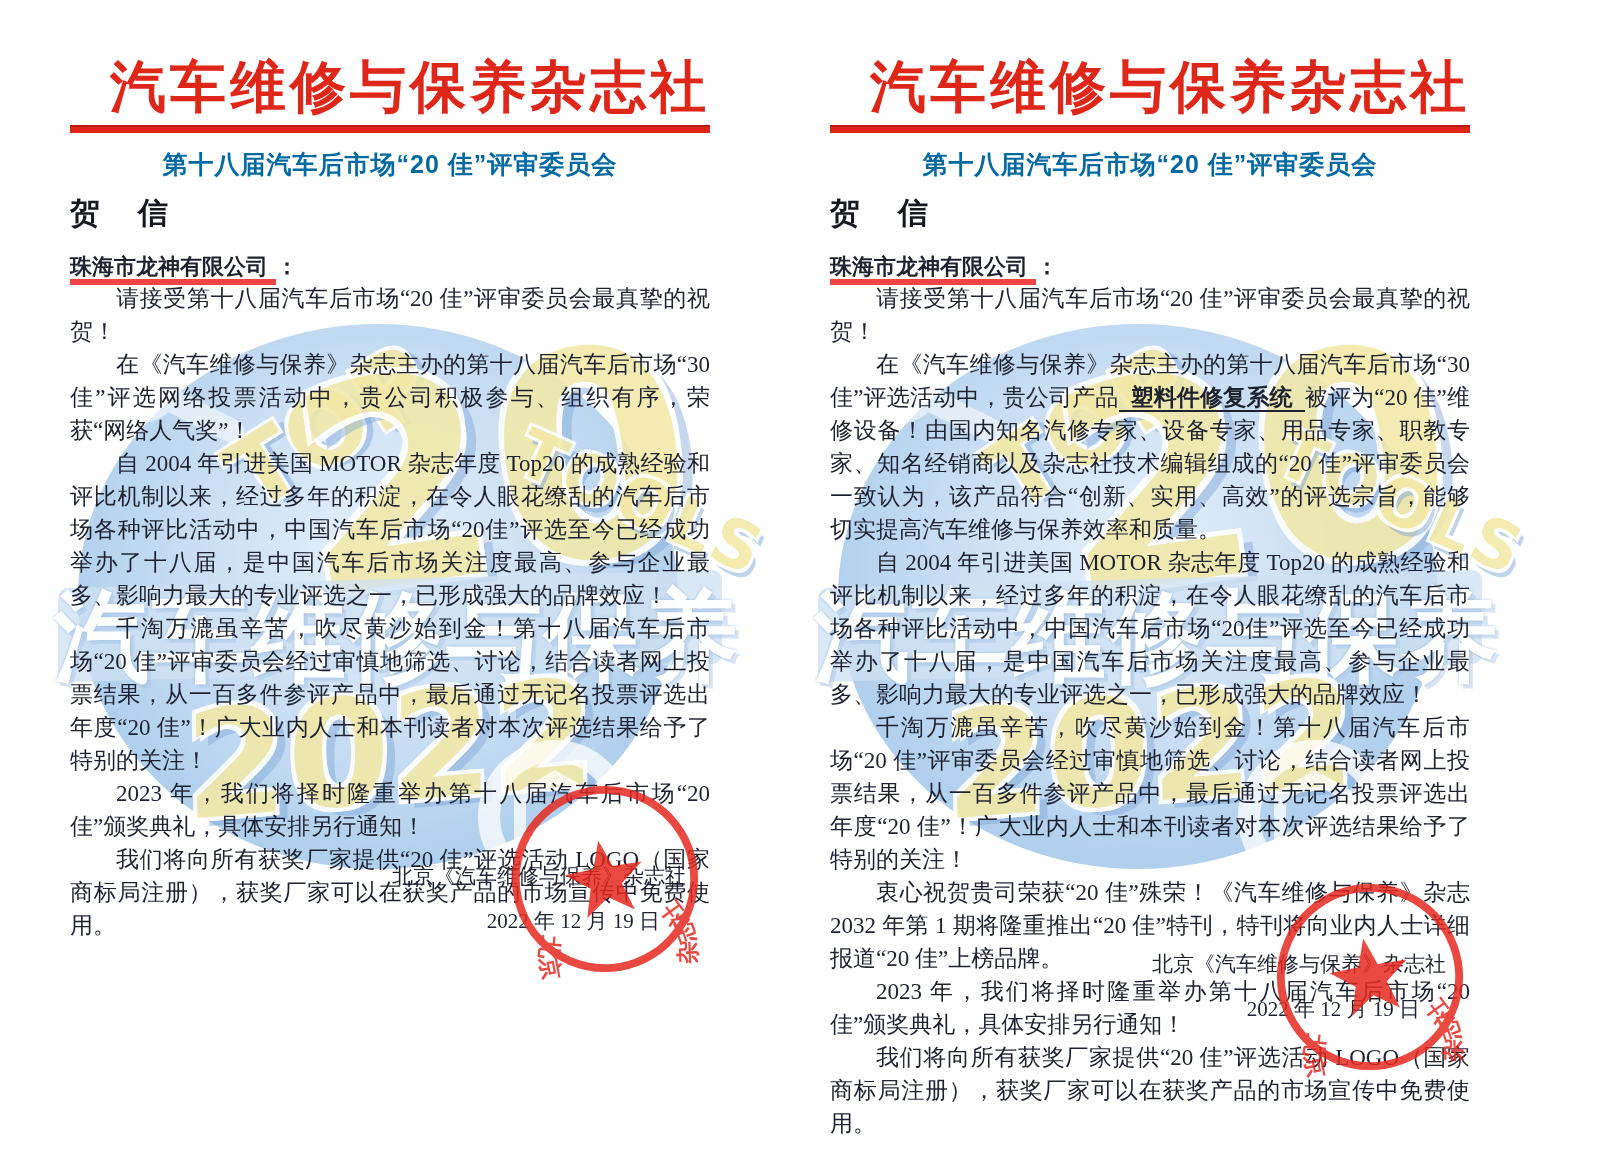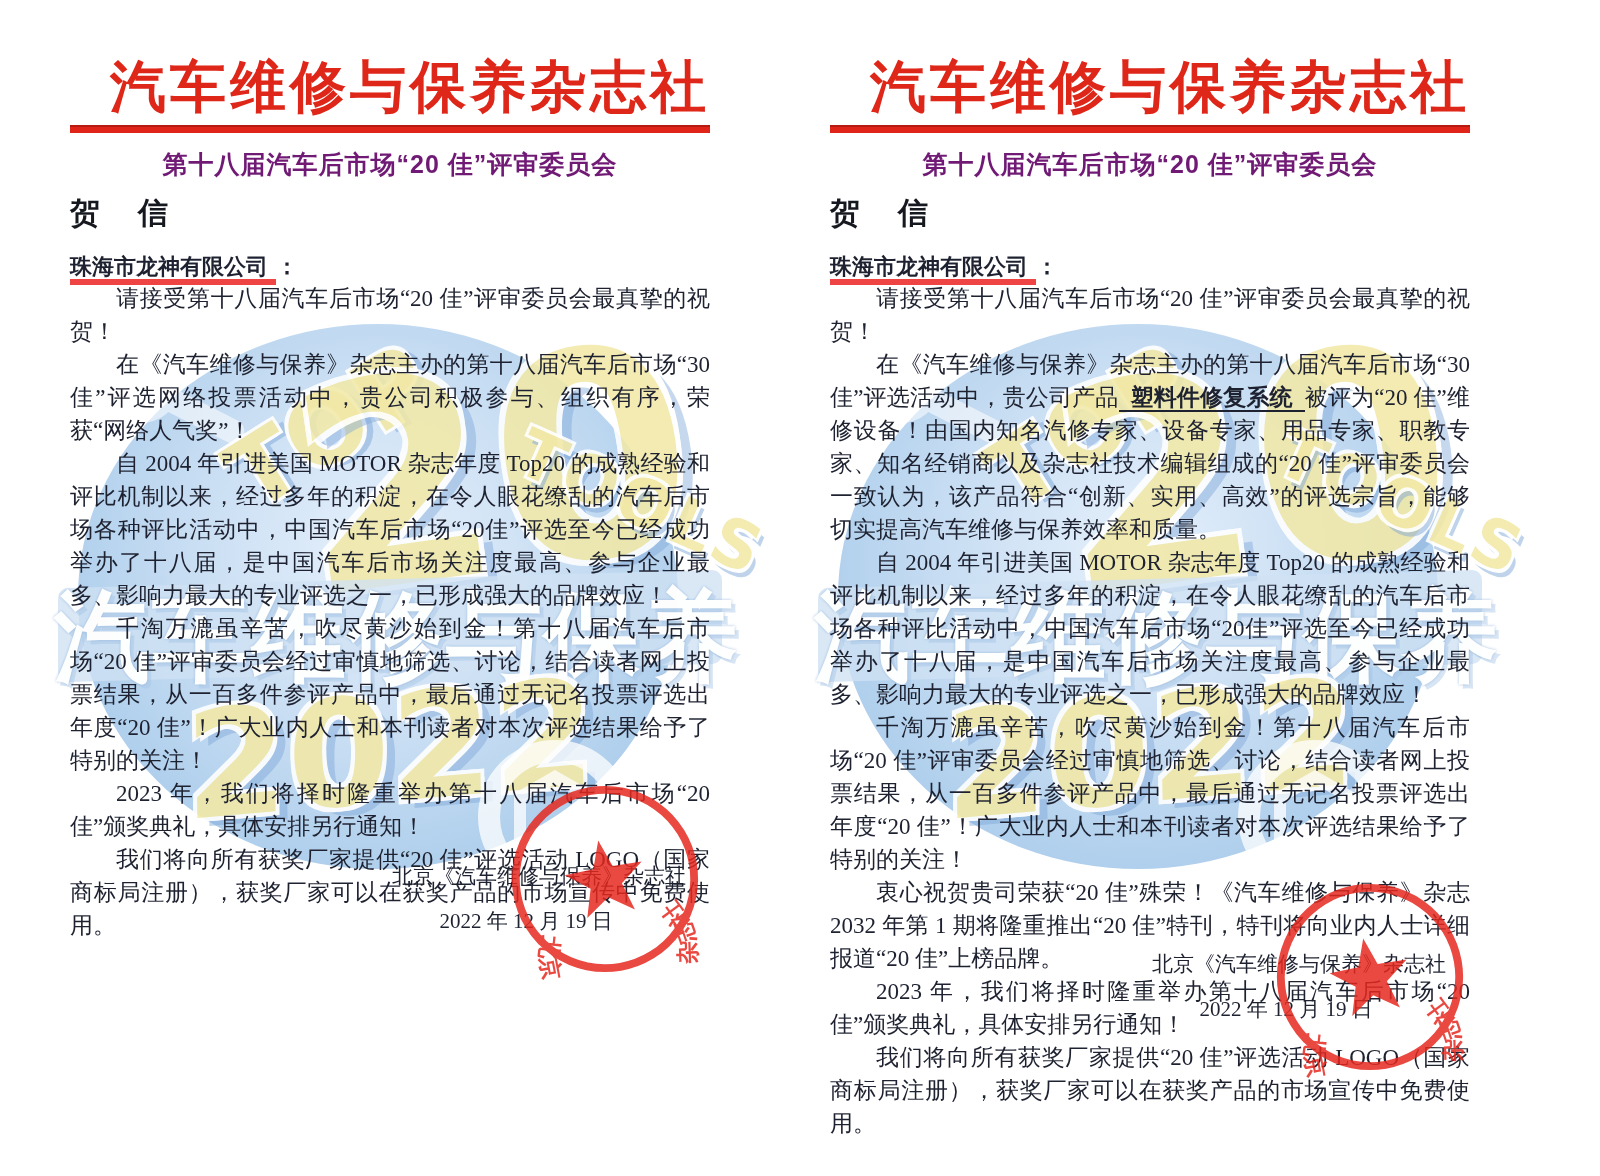--- a/index.html
+++ b/index.html
@@ -56,35 +56,35 @@
 
   
   .content{position:relative;z-index:1;}
   .masthead{
     margin:24px 0 8px;text-align:right;font-size:56px;line-height:1.05;font-weight:bold;
     letter-spacing:4px;color:#de2619;white-space:nowrap;
   }
   .rule{height:6px;background:#e02419;border-top:2px solid #b61a10;margin-top:8px;}
   .committee{
     margin-top:15px;text-align:center;font-family:"Liberation Sans","DejaVu Sans",sans-serif;
-    font-weight:bold;font-size:25px;letter-spacing:1px;color:#701a75;
+    font-weight:bold;font-size:25px;letter-spacing:1px;color:#0369a1;
   }
   .letter-title{
     margin-top:12px;text-align:left;font-family:"Liberation Sans","DejaVu Sans",sans-serif;
     font-weight:bold;font-size:30px;letter-spacing:4px;color:#15181f;
   }
   .recipient{margin-top:18px;font-family:"Liberation Sans","DejaVu Sans",sans-serif;font-weight:bold;font-size:22px;}
   .recipient .name{border-bottom:6px solid #ef4444;padding-right:8px;}
   .para{margin:0;text-indent:2em;font-size:23px;line-height:33px;text-align:justify;}
   .u-product{border-bottom:2px solid #1e2230;padding:0 12px;font-weight:bold;font-family:"Liberation Sans","DejaVu Sans",sans-serif;}
 
   .sig{position:absolute;right:24px;text-align:right;font-size:21px;line-height:45px;z-index:1;}
   #page1 .sig{top:820px;}
   #page2 .sig{top:908px;}
-  .sig .date{padding-right:26px;text-align:center;}
+  .sig .date{padding-right:26px;}
 
   .stamp{position:absolute;width:196px;height:196px;z-index:2;opacity:.84;transform:rotate(-10deg);}
   #page1 .stamp{left:437px;top:747px;}
   #page2 .stamp{left:442px;top:845px;}
 </style>
 </head>
 <body>
 
 <div class="page" id="page1">
   <div class="watermark">

